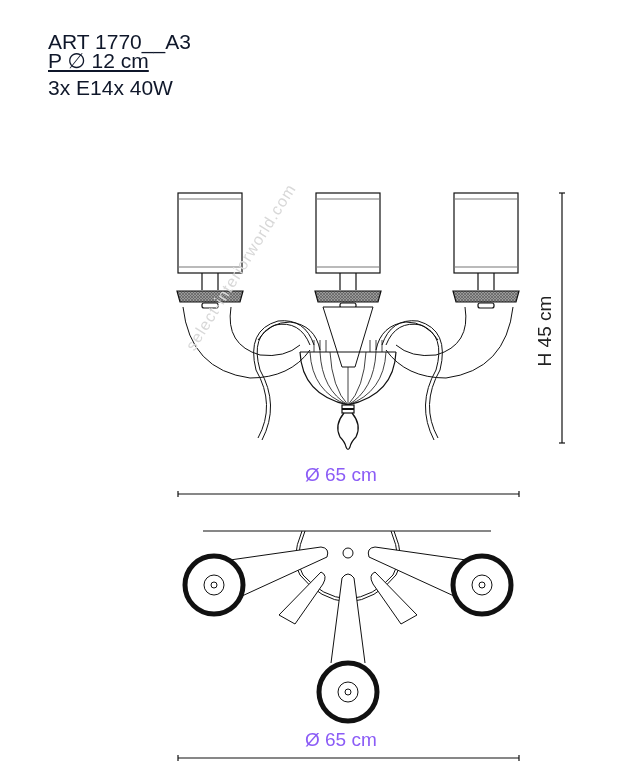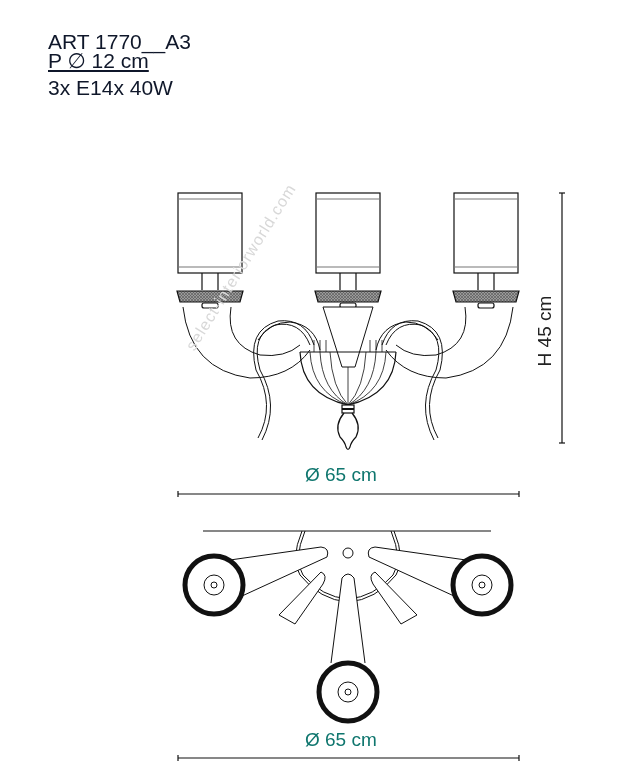--- a/index.html
+++ b/index.html
@@ -2,21 +2,21 @@
 <html><head>
   <meta charset="utf-8">
   <style>
     html, body { margin: 0; padding: 0; background: #ffffff; }
     body { width: 621px; height: 776px; position: relative; overflow: hidden;
            font-family: "Liberation Sans", sans-serif; color: #333333; }
     .spec { position: absolute; left: 48px; font-size: 21px; line-height: 24px; color: #0f172a; }
     .spec.l1 { top: 30px; }
     .spec.l2 { top: 49px; text-decoration: underline; }
     .spec.l3 { top: 76px; }
-    .dim { position: absolute; font-size: 19px; color: #0f766e; }
+    .dim { position: absolute; font-size: 19px; color: #8b5cf6; }
     .dim-front { left: 305px; top: 464px; }
     .dim-top { left: 305px; top: 729px; }
     .dim-h { position: absolute; left: 528px; top: 320px; font-size: 19px; color: #222;
              transform: rotate(-90deg); transform-origin: center; white-space: nowrap; width: 90px; text-align:center; margin-left:-28px;}
     .watermark { position: absolute; left: 190px; top: 340px; font-size: 16px; color: #d8d8d8;
                  transform: rotate(-58deg); transform-origin: left center; white-space: nowrap; letter-spacing: 1px; }
     svg { position: absolute; left: 0; top: 0; }
   </style>
 </head>
 <body>

